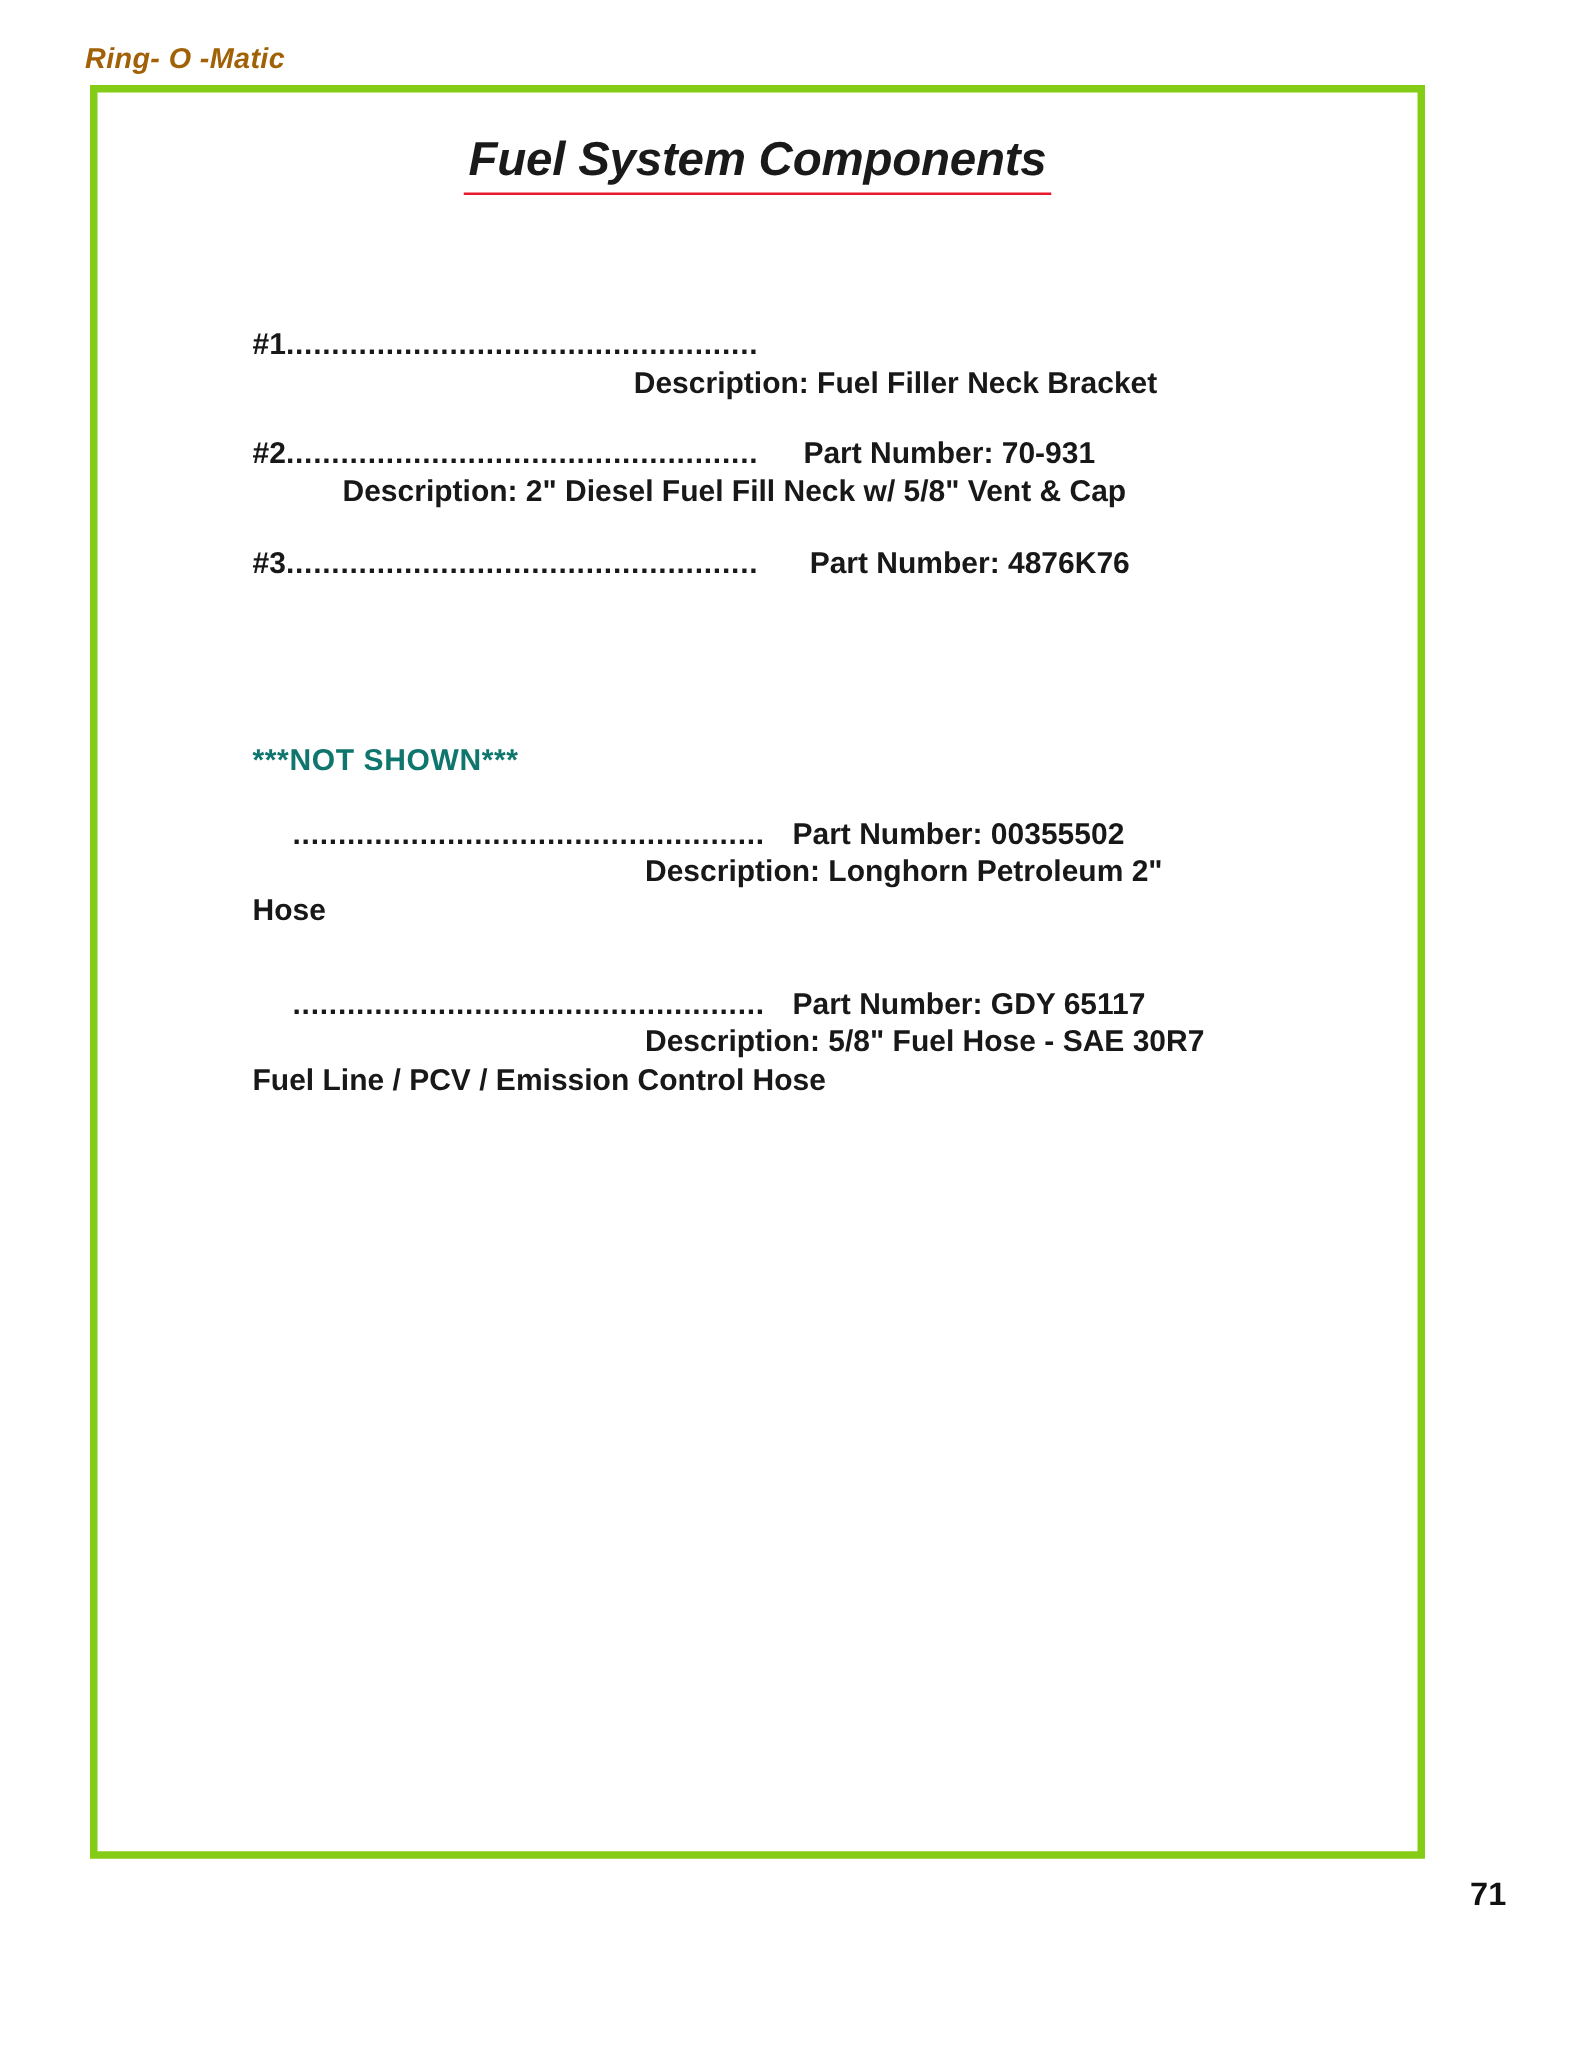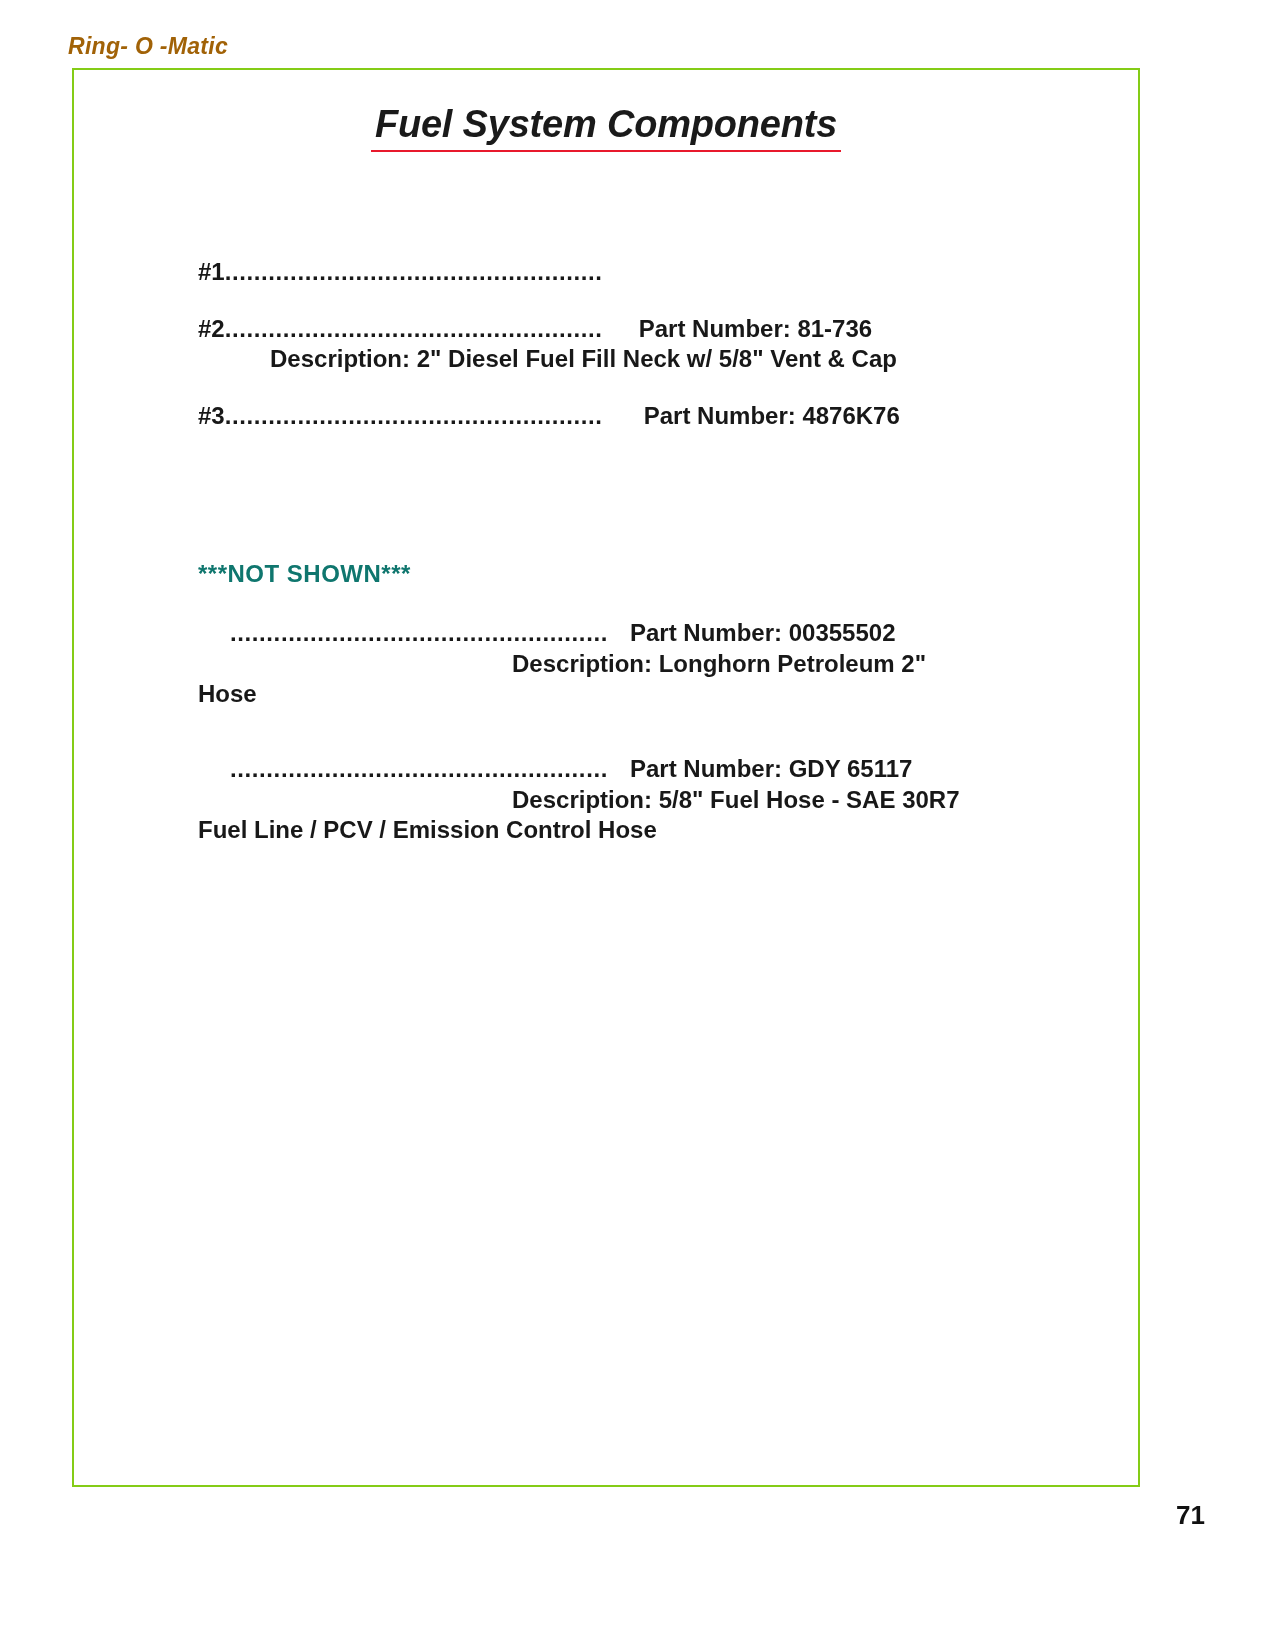--- a/index.html
+++ b/index.html
@@ -28,21 +28,21 @@
     white-space: nowrap;
   }
 
   
   .page-frame {
     position: absolute;
     left: 72px;
     top: 68px;
     width: 1068px;
     height: 1419px;
-    border: 2px solid #84cc16;
+    border: 6px solid #84cc16;
     box-sizing: border-box;
     background: #ffffff;
   }
 
   
   .title-wrap {
     position: absolute;
     left: 0;
     top: 33px;
     width: 100%;
@@ -145,27 +145,28 @@
     <span class="title">Fuel System Components</span>
   </div>
 
   <div class="parts-area">
 
     <div class="entry">
       <div class="line line-pn">
         <span class="idx">#1</span>
         <span class="leader l-1">....................................................</span>
       </div>
+      <div class="line desc desc-1">Description: Fuel Filler Neck Bracket</div>
     </div>
 
     <div class="entry">
       <div class="line line-pn">
         <span class="idx">#2</span>
         <span class="leader l-2">....................................................</span>
-        <span class="pn">Part Number: 81-736</span>
+        <span class="pn">Part Number: 70-931</span>
       </div>
       <div class="line desc desc-2">Description: 2" Diesel Fuel Fill Neck w/ 5/8" Vent &amp; Cap</div>
     </div>
 
     <div class="entry">
       <div class="line line-pn">
         <span class="idx">#3</span>
         <span class="leader l-3">....................................................</span>
         <span class="pn">Part Number: 4876K76</span>
       </div>

